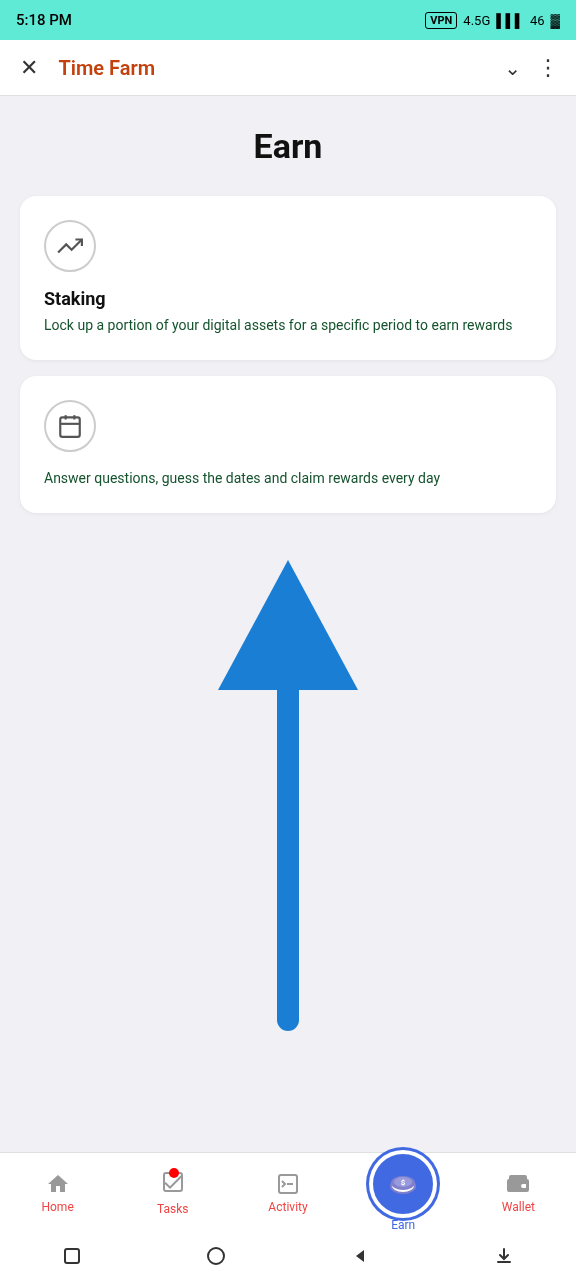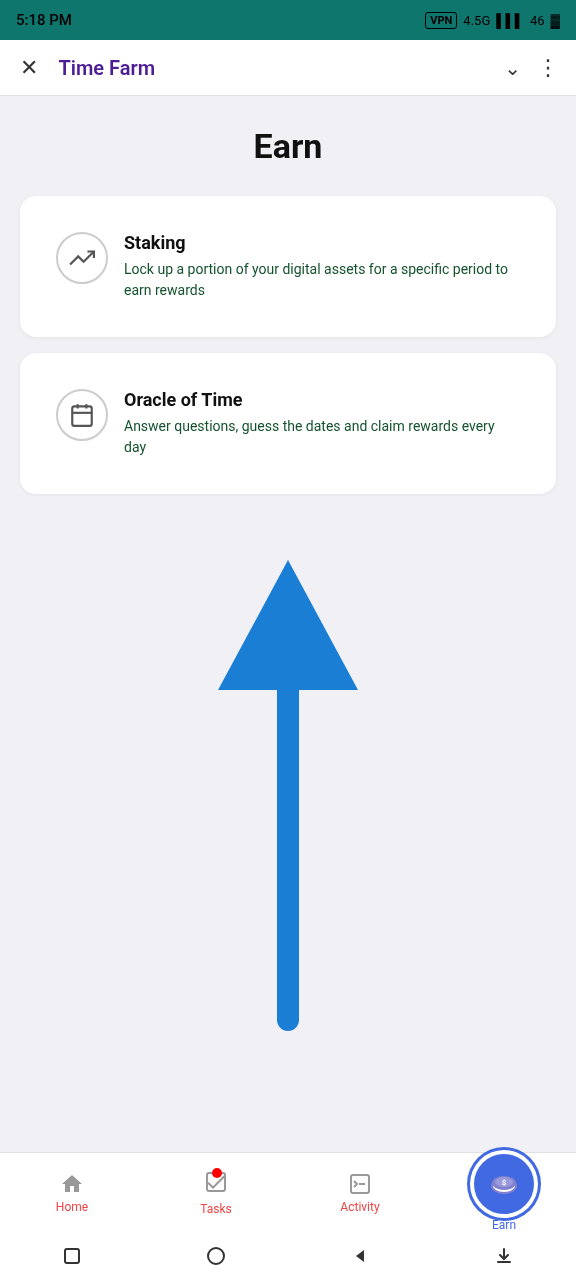--- a/index.html
+++ b/index.html
@@ -10,21 +10,21 @@
       font-family: 'Roboto', Arial, sans-serif;
       background: #f0f0f5;
       display: flex;
       flex-direction: column;
       position: relative;
       overflow: hidden;
     }
 
     
     .status-bar {
-      background: #0f766e;
+      background: #5eead4;
       display: flex;
       justify-content: space-between;
       align-items: center;
       padding: 8px 16px;
       height: 40px;
     }
     .status-time {
       font-size: 15px;
       font-weight: 500;
       color: #000;
@@ -61,21 +61,21 @@
     }
     .close-btn {
       font-size: 22px;
       color: #333;
       cursor: pointer;
       padding: 4px;
     }
     .app-title {
       font-size: 20px;
       font-weight: 600;
-      color: #4c1d95;
+      color: #c2410c;
     }
     .app-bar-right {
       display: flex;
       align-items: center;
       gap: 16px;
     }
     .chevron-btn {
       font-size: 20px;
       color: #333;
       cursor: pointer;
@@ -98,27 +98,28 @@
       font-weight: 700;
       color: #111;
       text-align: center;
       margin-bottom: 30px;
     }
 
     
     .card {
       background: #fff;
       border-radius: 16px;
-      padding: 36px;
+      padding: 24px;
       margin-bottom: 16px;
       display: flex;
       align-items: flex-start;
       gap: 16px;
       box-shadow: 0 1px 4px rgba(0,0,0,0.06);
       cursor: pointer;
+      flex-direction: column;
     }
     .card-icon-wrap {
       width: 52px;
       height: 52px;
       border-radius: 50%;
       border: 2px solid #ccc;
       display: flex;
       align-items: center;
       justify-content: center;
       flex-shrink: 0;
@@ -272,21 +273,20 @@
   <div class="card">
     <div class="card-icon-wrap">
       <svg viewBox="0 0 24 24" stroke-width="2">
         <rect x="3" y="4" width="18" height="18" rx="2" ry="2"></rect>
         <line x1="16" y1="2" x2="16" y2="6"></line>
         <line x1="8" y1="2" x2="8" y2="6"></line>
         <line x1="3" y1="10" x2="21" y2="10"></line>
       </svg>
     </div>
     <div class="card-text">
-      <div class="card-title">Oracle of Time</div>
       <div class="card-desc">Answer questions, guess the dates and claim rewards every day</div>
     </div>
   </div>
 </div>
 
 <svg class="arrow-overlay" viewBox="0 0 260 500" xmlns="http://www.w3.org/2000/svg">
 
   <defs>
     <marker id="arrowhead" markerWidth="40" markerHeight="40" refX="20" refY="10" orient="auto">
       <polygon points="0,40 20,0 40,40" fill="#1a7fd4"></polygon>
@@ -333,20 +333,26 @@
 
         <ellipse cx="15" cy="17" rx="12" ry="7" fill="#fff" stroke="#8080cc" stroke-width="2"></ellipse>
         <ellipse cx="15" cy="14" rx="12" ry="7" fill="#8080cc"></ellipse>
         <ellipse cx="15" cy="13" rx="9" ry="5" fill="#9999dd"></ellipse>
         <text x="15" y="16" text-anchor="middle" font-size="8" fill="#fff" font-weight="bold">$</text>
       </svg>
     </div>
     <span class="nav-label active">Earn</span>
   </div>
 
+  <div class="nav-item">
+    <svg width="24" height="24" viewBox="0 0 24 24" fill="#999">
+      <path d="M21 7H3a2 2 0 00-2 2v9a2 2 0 002 2h18a2 2 0 002-2V9a2 2 0 00-2-2zm-1 9h-3a2 2 0 010-4h3v4zM3 7V5a2 2 0 012-2h14a2 2 0 012 2v2H3z"></path>
+    </svg>
+    <span class="nav-label">Wallet</span>
+  </div>
 
 </div>
 
 <div class="android-nav">
   <div class="android-btn">
     <svg width="18" height="18" viewBox="0 0 18 18">
       <rect x="2" y="2" width="14" height="14" rx="2" fill="none" stroke="#333" stroke-width="2"></rect>
     </svg>
   </div>
   <div class="android-btn">

